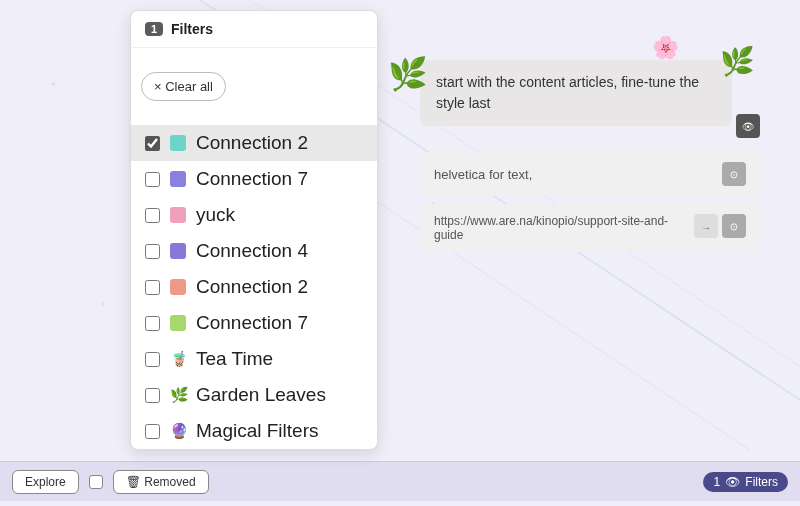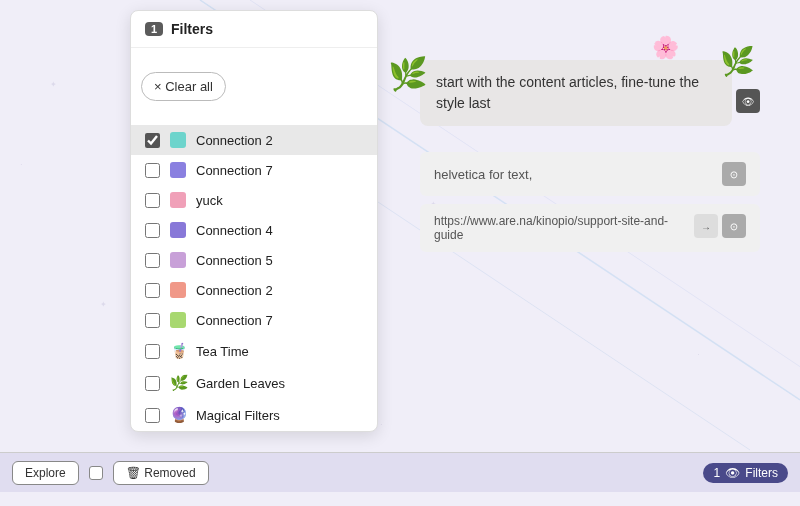--- a/index.html
+++ b/index.html
@@ -99,21 +99,21 @@
     }
 
     .color-swatch {
       width: 16px;
       height: 16px;
       border-radius: 3px;
       flex-shrink: 0;
     }
 
     .filter-item-label {
-      font-size: 13px;
+      font-size: 19px;
       color: #222;
     }
 
     
     .card-area {
       position: absolute;
       top: 60px;
       left: 420px;
       width: 340px;
     }
@@ -202,21 +202,21 @@
       position: absolute;
       top: 35px;
       right: 120px;
       font-size: 22px;
       z-index: 5;
     }
 
     
     .bottom-bar {
       position: absolute;
-      bottom: 14px;
+      bottom: 5px;
       left: 0;
       right: 0;
       height: 40px;
       background: #e0ddf0;
       display: flex;
       align-items: center;
       padding: 0 12px;
       gap: 10px;
       z-index: 5;
       border-top: 1px solid #ccc;
@@ -308,25 +308,20 @@
       <div class="color-swatch" style="background:#f0a0b8;"></div>
       <span class="filter-item-label">yuck</span>
     </div>
 
     <div class="filter-item">
       <input type="checkbox" style="">
       <div class="color-swatch" style="background:#8878d8;"></div>
       <span class="filter-item-label">Connection 4</span>
     </div>
 
-    <div class="filter-item">
-      <input type="checkbox" style="">
-      <div class="color-swatch" style="background:#c8a0d8;"></div>
-      <span class="filter-item-label">Connection 5</span>
-    </div>
 
 
     <div class="filter-item">
       <input type="checkbox" style="">
       <div class="color-swatch" style="background:#f09888;"></div>
       <span class="filter-item-label">Connection 2</span>
     </div>
 
     <div class="filter-item">
       <input type="checkbox" style="">
@@ -350,21 +345,21 @@
       <input type="checkbox" style="">
       <span style="font-size:15px;width:16px;text-align:center">🔮</span>
       <span class="filter-item-label">Magical Filters</span>
     </div>
 
   </div>
 </div>
 
 <div class="card-area">
 
-  <div style="position:relative; display:flex; gap:4px; align-items:center; margin-bottom:14px;">
+  <div style="position:relative; display:flex; gap:4px; align-items:flex-end; margin-bottom:14px;">
     <div class="tooltip-card" style="flex:1;">
       <span>start with the content articles, fine-tune the style last</span>
     </div>
     <div class="icon-btn" style="margin-top:4px; background:#555;">
       <span>👁</span>
     </div>
   </div>
 
   <div class="note-card" style="margin-bottom:8px;">
     <span>helvetica for text,</span>

